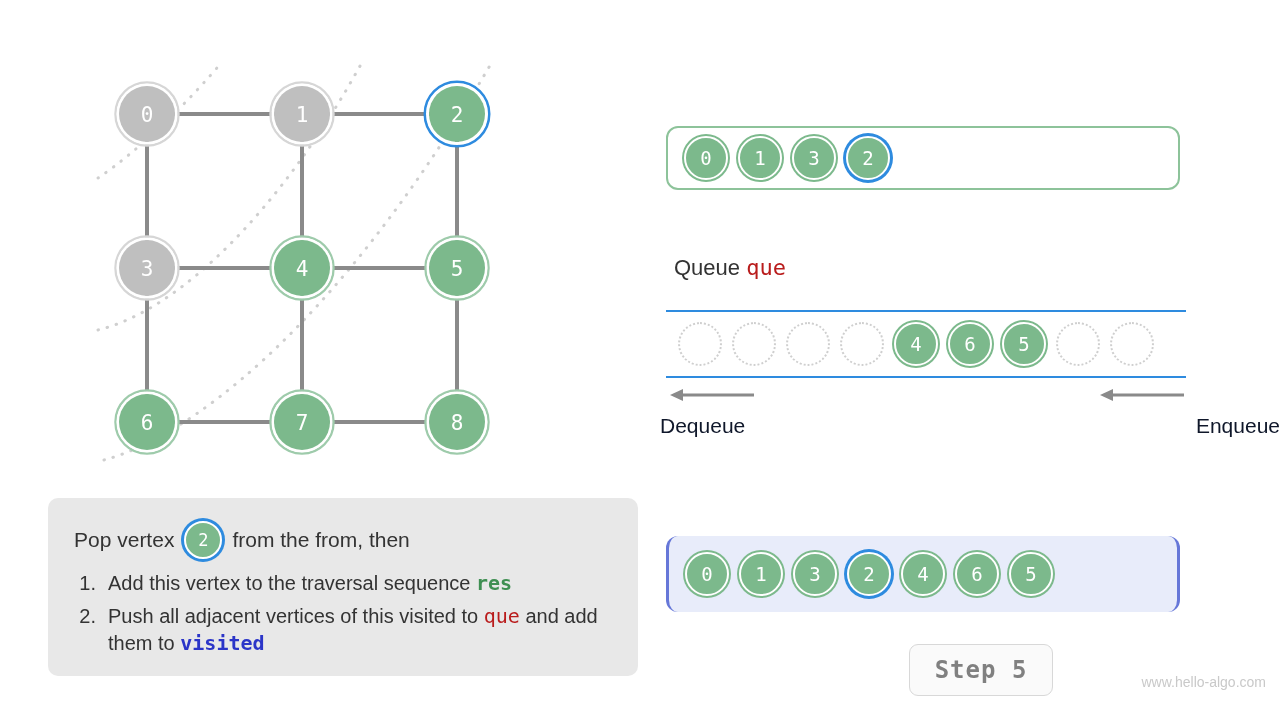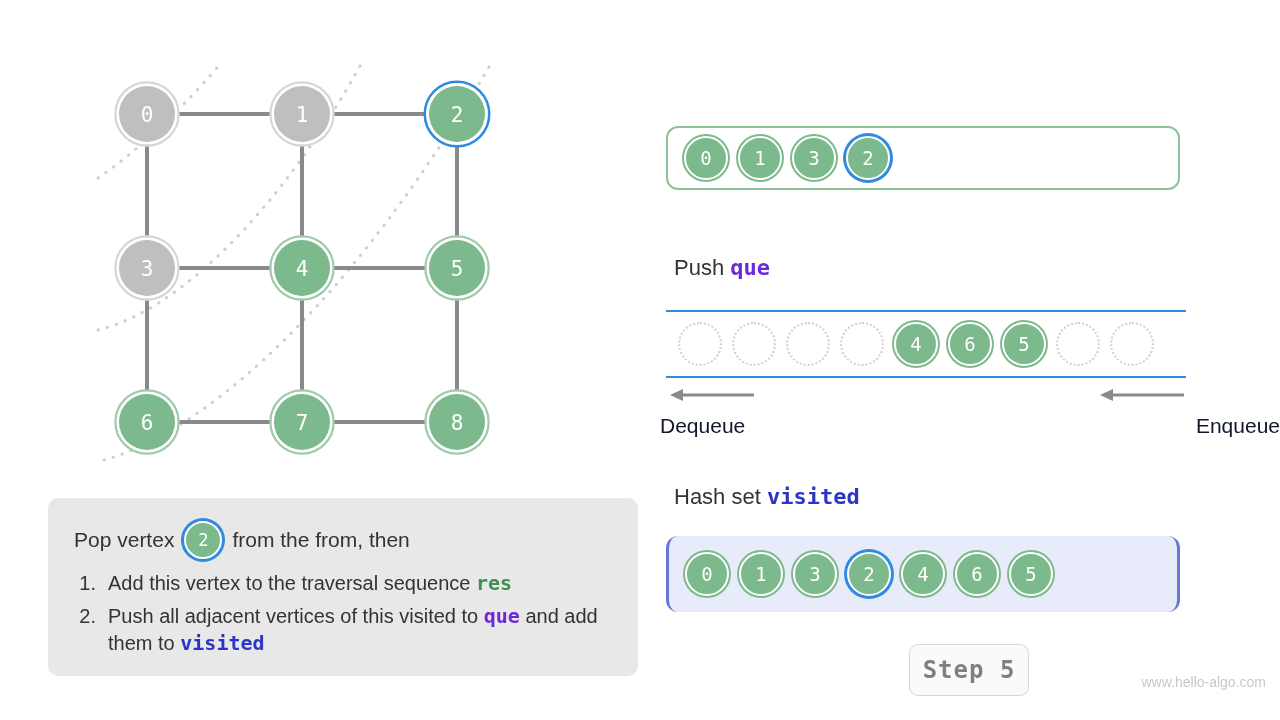--- a/index.html
+++ b/index.html
@@ -35,21 +35,21 @@
   
   #right-col{position:absolute;left:660px;top:0;width:620px;height:720px;}
 
   .sec-title{
     font-size:22px;color:#333333;font-family:"Liberation Sans",sans-serif;
     white-space:nowrap;
   }
   .mono-green{font-family:"DejaVu Sans Mono","Liberation Mono",monospace;
     color:#3f8f52;font-weight:bold;}
   .mono-blue{font-family:"DejaVu Sans Mono","Liberation Mono",monospace;
-    color:#6d28d9;font-weight:bold;}
+    color:#b91c1c;font-weight:normal;}
   .mono-indigo{font-family:"DejaVu Sans Mono","Liberation Mono",monospace;
     color:#2b35c8;font-weight:bold;}
 
   
   #res-title{position:absolute;left:14px;top:74px;}
   #res-box{
     position:absolute;left:6px;top:126px;width:514px;height:64px;
     border:2px solid #8dc39a;border-radius:12px;background:#ffffff;
     display:flex;align-items:center;gap:10px;padding:0 16px;box-sizing:border-box;
   }
@@ -71,21 +71,21 @@
   #vis-box{
     position:absolute;left:6px;top:536px;width:514px;height:76px;
     background:#e8ecfa;
     border-left:3px solid #6677d8;border-right:3px solid #6677d8;
     border-radius:12px;
     display:flex;align-items:center;gap:10px;padding:0 16px;box-sizing:border-box;
   }
 
   
   #step-badge{
-    position:absolute;left:249px;top:644px;width:120px;height:52px;
+    position:absolute;left:249px;top:644px;width:144px;height:52px;
     border:1px solid #d8d8d8;border-radius:9px;background:#fafafa;
     display:flex;align-items:center;justify-content:center;
     font-family:"DejaVu Sans Mono","Liberation Mono",monospace;
     font-size:24px;font-weight:bold;color:#808080;letter-spacing:1px;
     box-sizing:border-box;
   }
   #watermark{
     position:absolute;right:14px;top:674px;
     font-family:Liberation Sans, sans-serif;
     font-size:14px;color:#c9c9c9;
@@ -216,21 +216,21 @@
   <div id="right-col">
 
     <div id="res-box">
         <div class="tok green">0</div>
         <div class="tok green">1</div>
         <div class="tok green">3</div>
         <div class="tok hl">2</div>
       </div>
 
     <div class="sec-title" id="que-title">
-      <span>Push </span><span class="mono-blue">que</span>
+      <span>Queue </span><span class="mono-blue">que</span>
     </div>
     <div id="que-track">
         <div class="tok empty"></div>
         <div class="tok empty"></div>
         <div class="tok empty"></div>
         <div class="tok empty"></div>
         <div class="tok green">4</div>
         <div class="tok green">6</div>
         <div class="tok green">5</div>
         <div class="tok empty"></div>
@@ -242,23 +242,20 @@
         <polygon points="4,13 17,7 17,19" fill="#8a8a8a"></polygon>
       </svg>
       <svg class="arrow-svg" style="right:0;" width="90" height="26">
         <line x1="88" y1="13" x2="14" y2="13" stroke="#8a8a8a" stroke-width="3"></line>
         <polygon points="4,13 17,7 17,19" fill="#8a8a8a"></polygon>
       </svg>
     </div>
     <div id="deq-label">Dequeue</div>
     <div id="enq-label">Enqueue</div>
 
-    <div class="sec-title" id="vis-title">
-      <span>Hash set </span><span class="mono-indigo">visited</span>
-    </div>
     <div id="vis-box">
         <div class="tok green">0</div>
         <div class="tok green">1</div>
         <div class="tok green">3</div>
         <div class="tok hl">2</div>
         <div class="tok green">4</div>
         <div class="tok green">6</div>
         <div class="tok green">5</div>
       </div>
 

